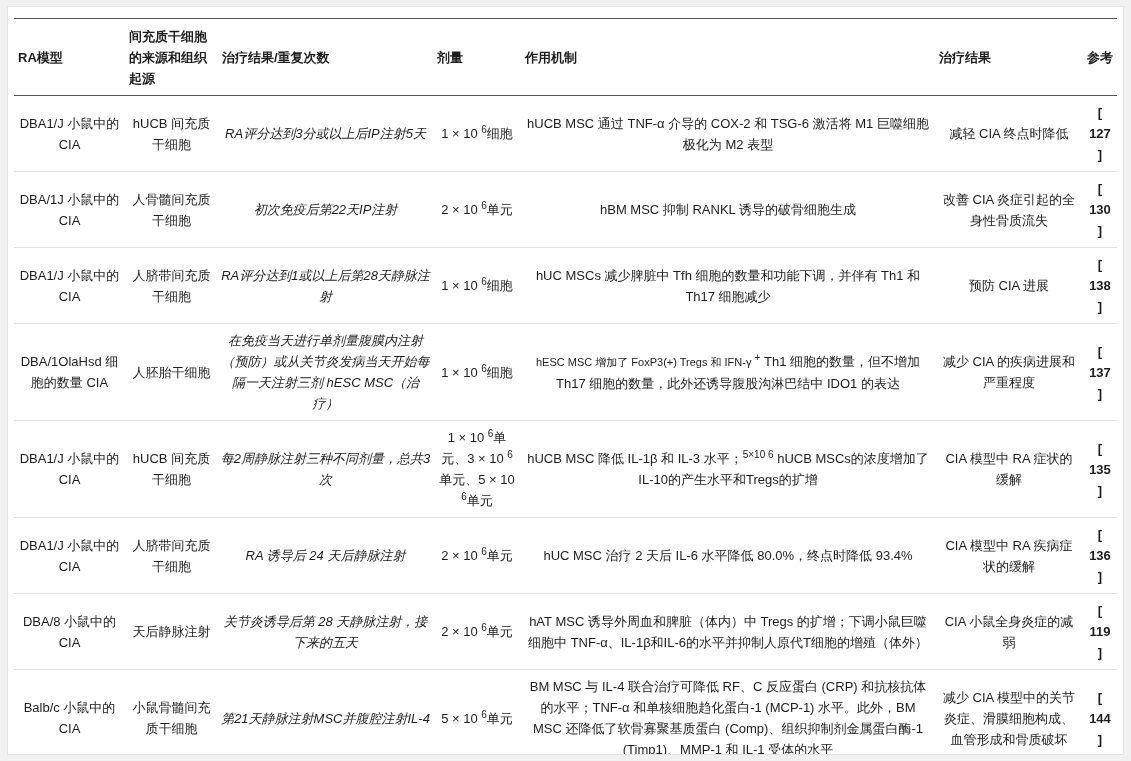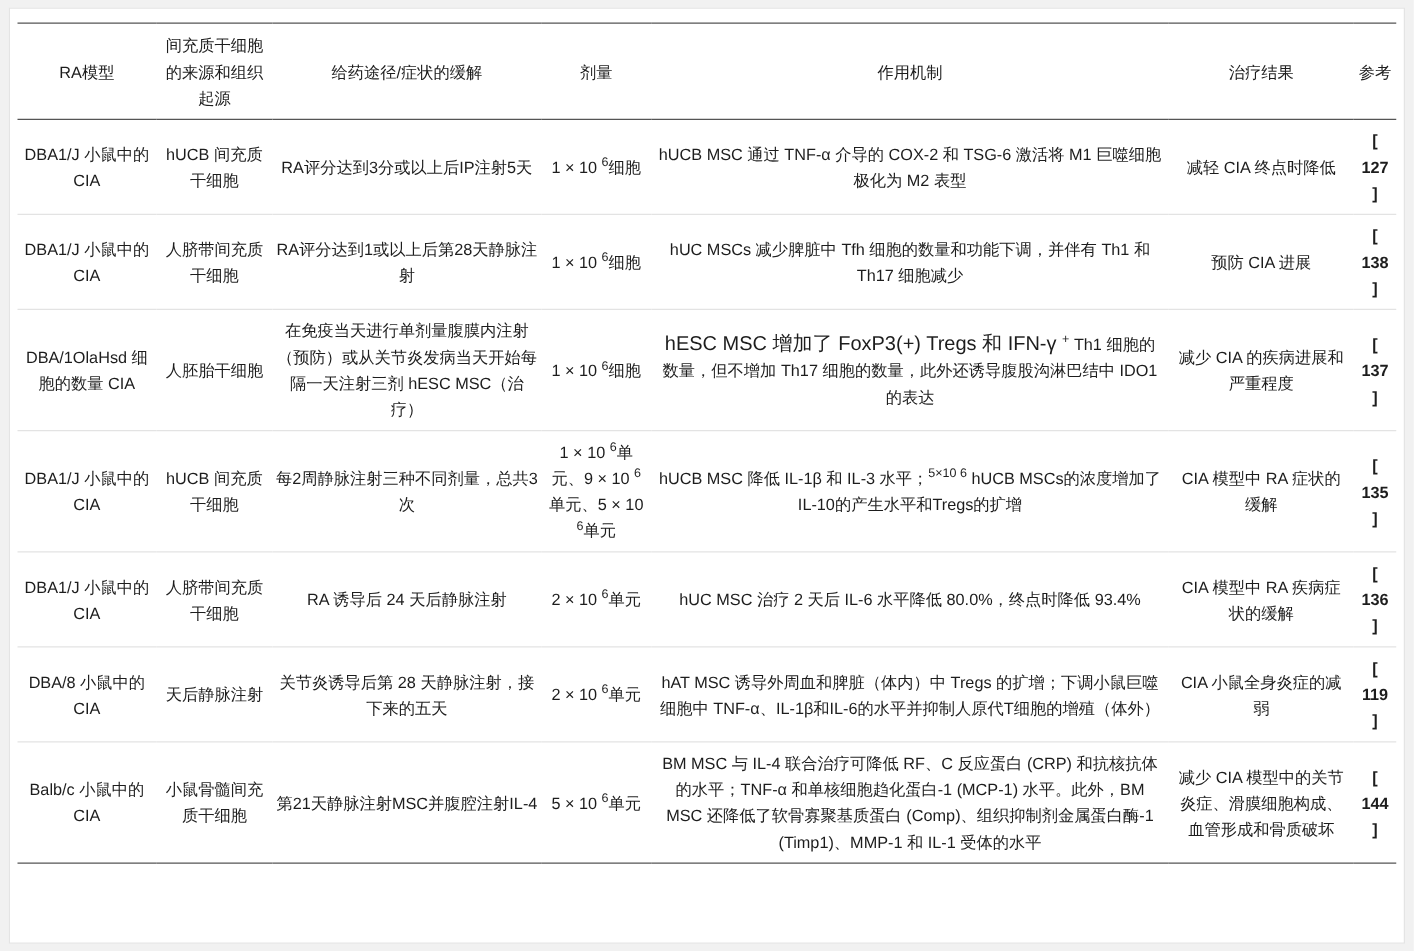--- a/index.html
+++ b/index.html
@@ -14,81 +14,90 @@
     position: absolute; left: 7px; top: 6px; width: 1117px; height: 749px;
     background: #ffffff; border: 1px solid #e4e4e4;
     padding: 11px 6px 0 6px;
     overflow: hidden;
   }
   table.paper-table {
     width: 1103px; border-collapse: collapse; table-layout: fixed;
     font-size: 13px; line-height: 21px;
   }
   thead th {
-    font-weight: normal; text-align: center; vertical-align: middle;
+    font-weight: bold; text-align: left; vertical-align: middle;
     border-top: 1px solid #555555; border-bottom: 1px solid #555555;
     padding: 6px 4px; height: 77px;
     background: #ffffff;
   }
   tbody td {
     text-align: center; vertical-align: middle;
     border-bottom: 1px solid #e3e3e3;
     padding: 6px 5px;
     word-break: break-word;
   }
   tbody tr:last-child td { border-bottom: 1px solid #555555; }
   tbody tr:nth-child(1) td { height: 70px; }
   tbody tr:nth-child(2) td { height: 67px; }
   tbody tr:nth-child(3) td { height: 68px; }
   tbody tr:nth-child(4) td { height: 83px; }
   tbody tr:nth-child(5) td { height: 72px; }
   tbody tr:nth-child(6) td { height: 65px; }
   tbody tr:nth-child(7) td { height: 69px; }
   tbody tr:nth-child(8) td { height: 87px; }
   tbody tr:nth-child(9) td { height: 76px; }
-  td.col-route { padding: 6px 2px; }
+  td.col-route { padding: 6px 2px; font-style: italic; }
   td.col-ref { padding: 6px 3px; }
   sup { font-size: 10px; line-height: 0; }
-  .seg-small { font-size: 16px; }
+  .seg-small { font-size: 11px; }
   .ref-link { font-weight: bold; color: #1d1d1d; cursor: pointer; text-decoration: none; }
 </style>
 </head>
 <body>
 
 <div class="panel">
   <table class="paper-table">
     <colgroup>
       <col style="width:111px">
         <col style="width:93px">
         <col style="width:215px">
       <col style="width:88px">
         <col style="width:414px">
         <col style="width:148px">
       <col style="width:34px">
     </colgroup>
     <thead>
       <tr>
         <th>RA模型</th>
         <th>间充质干细胞的来源和组织起源</th>
-        <th>给药途径/症状的缓解</th>
+        <th>治疗结果/重复次数</th>
         <th>剂量</th>
         <th>作用机制</th>
         <th>治疗结果</th>
         <th>参考</th>
       </tr>
     </thead>
     <tbody>
         <tr>
     <td class="col-model">DBA1/J 小鼠中的 CIA</td>
     <td class="col-source">hUCB 间充质干细胞</td>
     <td class="col-route">RA评分达到3分或以上后IP注射5天</td>
     <td class="col-dose"><span>1 × 10 </span><sup>6</sup><span>细胞</span></td>
     <td class="col-mechanism"><span>hUCB MSC 通过 TNF-α 介导的 COX-2 和 TSG-6 激活将 M1 巨噬细胞极化为 M2 表型</span></td>
     <td class="col-outcome">减轻 CIA 终点时降低</td>
     <td class="col-ref"><span class="ref-link">[ 127 ]</span></td>
+  </tr>
+        <tr>
+    <td class="col-model">DBA/1J 小鼠中的 CIA</td>
+    <td class="col-source">人骨髓间充质干细胞</td>
+    <td class="col-route">初次免疫后第22天IP注射</td>
+    <td class="col-dose"><span>2 × 10 </span><sup>6</sup><span>单元</span></td>
+    <td class="col-mechanism"><span>hBM MSC 抑制 RANKL 诱导的破骨细胞生成</span></td>
+    <td class="col-outcome">改善 CIA 炎症引起的全身性骨质流失</td>
+    <td class="col-ref"><span class="ref-link">[ 130 ]</span></td>
   </tr>
         <tr>
     <td class="col-model">DBA1/J 小鼠中的 CIA</td>
     <td class="col-source">人脐带间充质干细胞</td>
     <td class="col-route">RA评分达到1或以上后第28天静脉注射</td>
     <td class="col-dose"><span>1 × 10 </span><sup>6</sup><span>细胞</span></td>
     <td class="col-mechanism"><span>hUC MSCs 减少脾脏中 Tfh 细胞的数量和功能下调，并伴有 Th1 和 Th17 细胞减少</span></td>
     <td class="col-outcome">预防 CIA 进展</td>
     <td class="col-ref"><span class="ref-link">[ 138 ]</span></td>
   </tr>
@@ -98,21 +107,21 @@
     <td class="col-route">在免疫当天进行单剂量腹膜内注射（预防）或从关节炎发病当天开始每隔一天注射三剂 hESC MSC（治疗）</td>
     <td class="col-dose"><span>1 × 10 </span><sup>6</sup><span>细胞</span></td>
     <td class="col-mechanism"><span class="seg-small">hESC MSC 增加了 FoxP3(+) Tregs 和 IFN-γ </span><sup>+</sup><span> Th1 细胞的数量，但不增加 Th17 细胞的数量，此外还诱导腹股沟淋巴结中 IDO1 的表达</span></td>
     <td class="col-outcome">减少 CIA 的疾病进展和严重程度</td>
     <td class="col-ref"><span class="ref-link">[ 137 ]</span></td>
   </tr>
         <tr>
     <td class="col-model">DBA1/J 小鼠中的 CIA</td>
     <td class="col-source">hUCB 间充质干细胞</td>
     <td class="col-route">每2周静脉注射三种不同剂量，总共3次</td>
-    <td class="col-dose"><span>1 × 10 </span><sup>6</sup><span>单元、</span><span>9 × 10 </span><sup>6</sup><span>单元、</span><span>5 × 10 </span><sup>6</sup><span>单元</span></td>
+    <td class="col-dose"><span>1 × 10 </span><sup>6</sup><span>单元、</span><span>3 × 10 </span><sup>6</sup><span>单元、</span><span>5 × 10 </span><sup>6</sup><span>单元</span></td>
     <td class="col-mechanism"><span>hUCB MSC 降低 IL-1β 和 IL-3 水平；</span><sup>5×10 6</sup><span> hUCB MSCs的浓度增加了IL-10的产生水平和Tregs的扩增</span></td>
     <td class="col-outcome">CIA 模型中 RA 症状的缓解</td>
     <td class="col-ref"><span class="ref-link">[ 135 ]</span></td>
   </tr>
         <tr>
     <td class="col-model">DBA1/J 小鼠中的 CIA</td>
     <td class="col-source">人脐带间充质干细胞</td>
     <td class="col-route">RA 诱导后 24 天后静脉注射</td>
     <td class="col-dose"><span>2 × 10 </span><sup>6</sup><span>单元</span></td>
     <td class="col-mechanism"><span>hUC MSC 治疗 2 天后 IL-6 水平降低 80.0%，终点时降低 93.4%</span></td>

